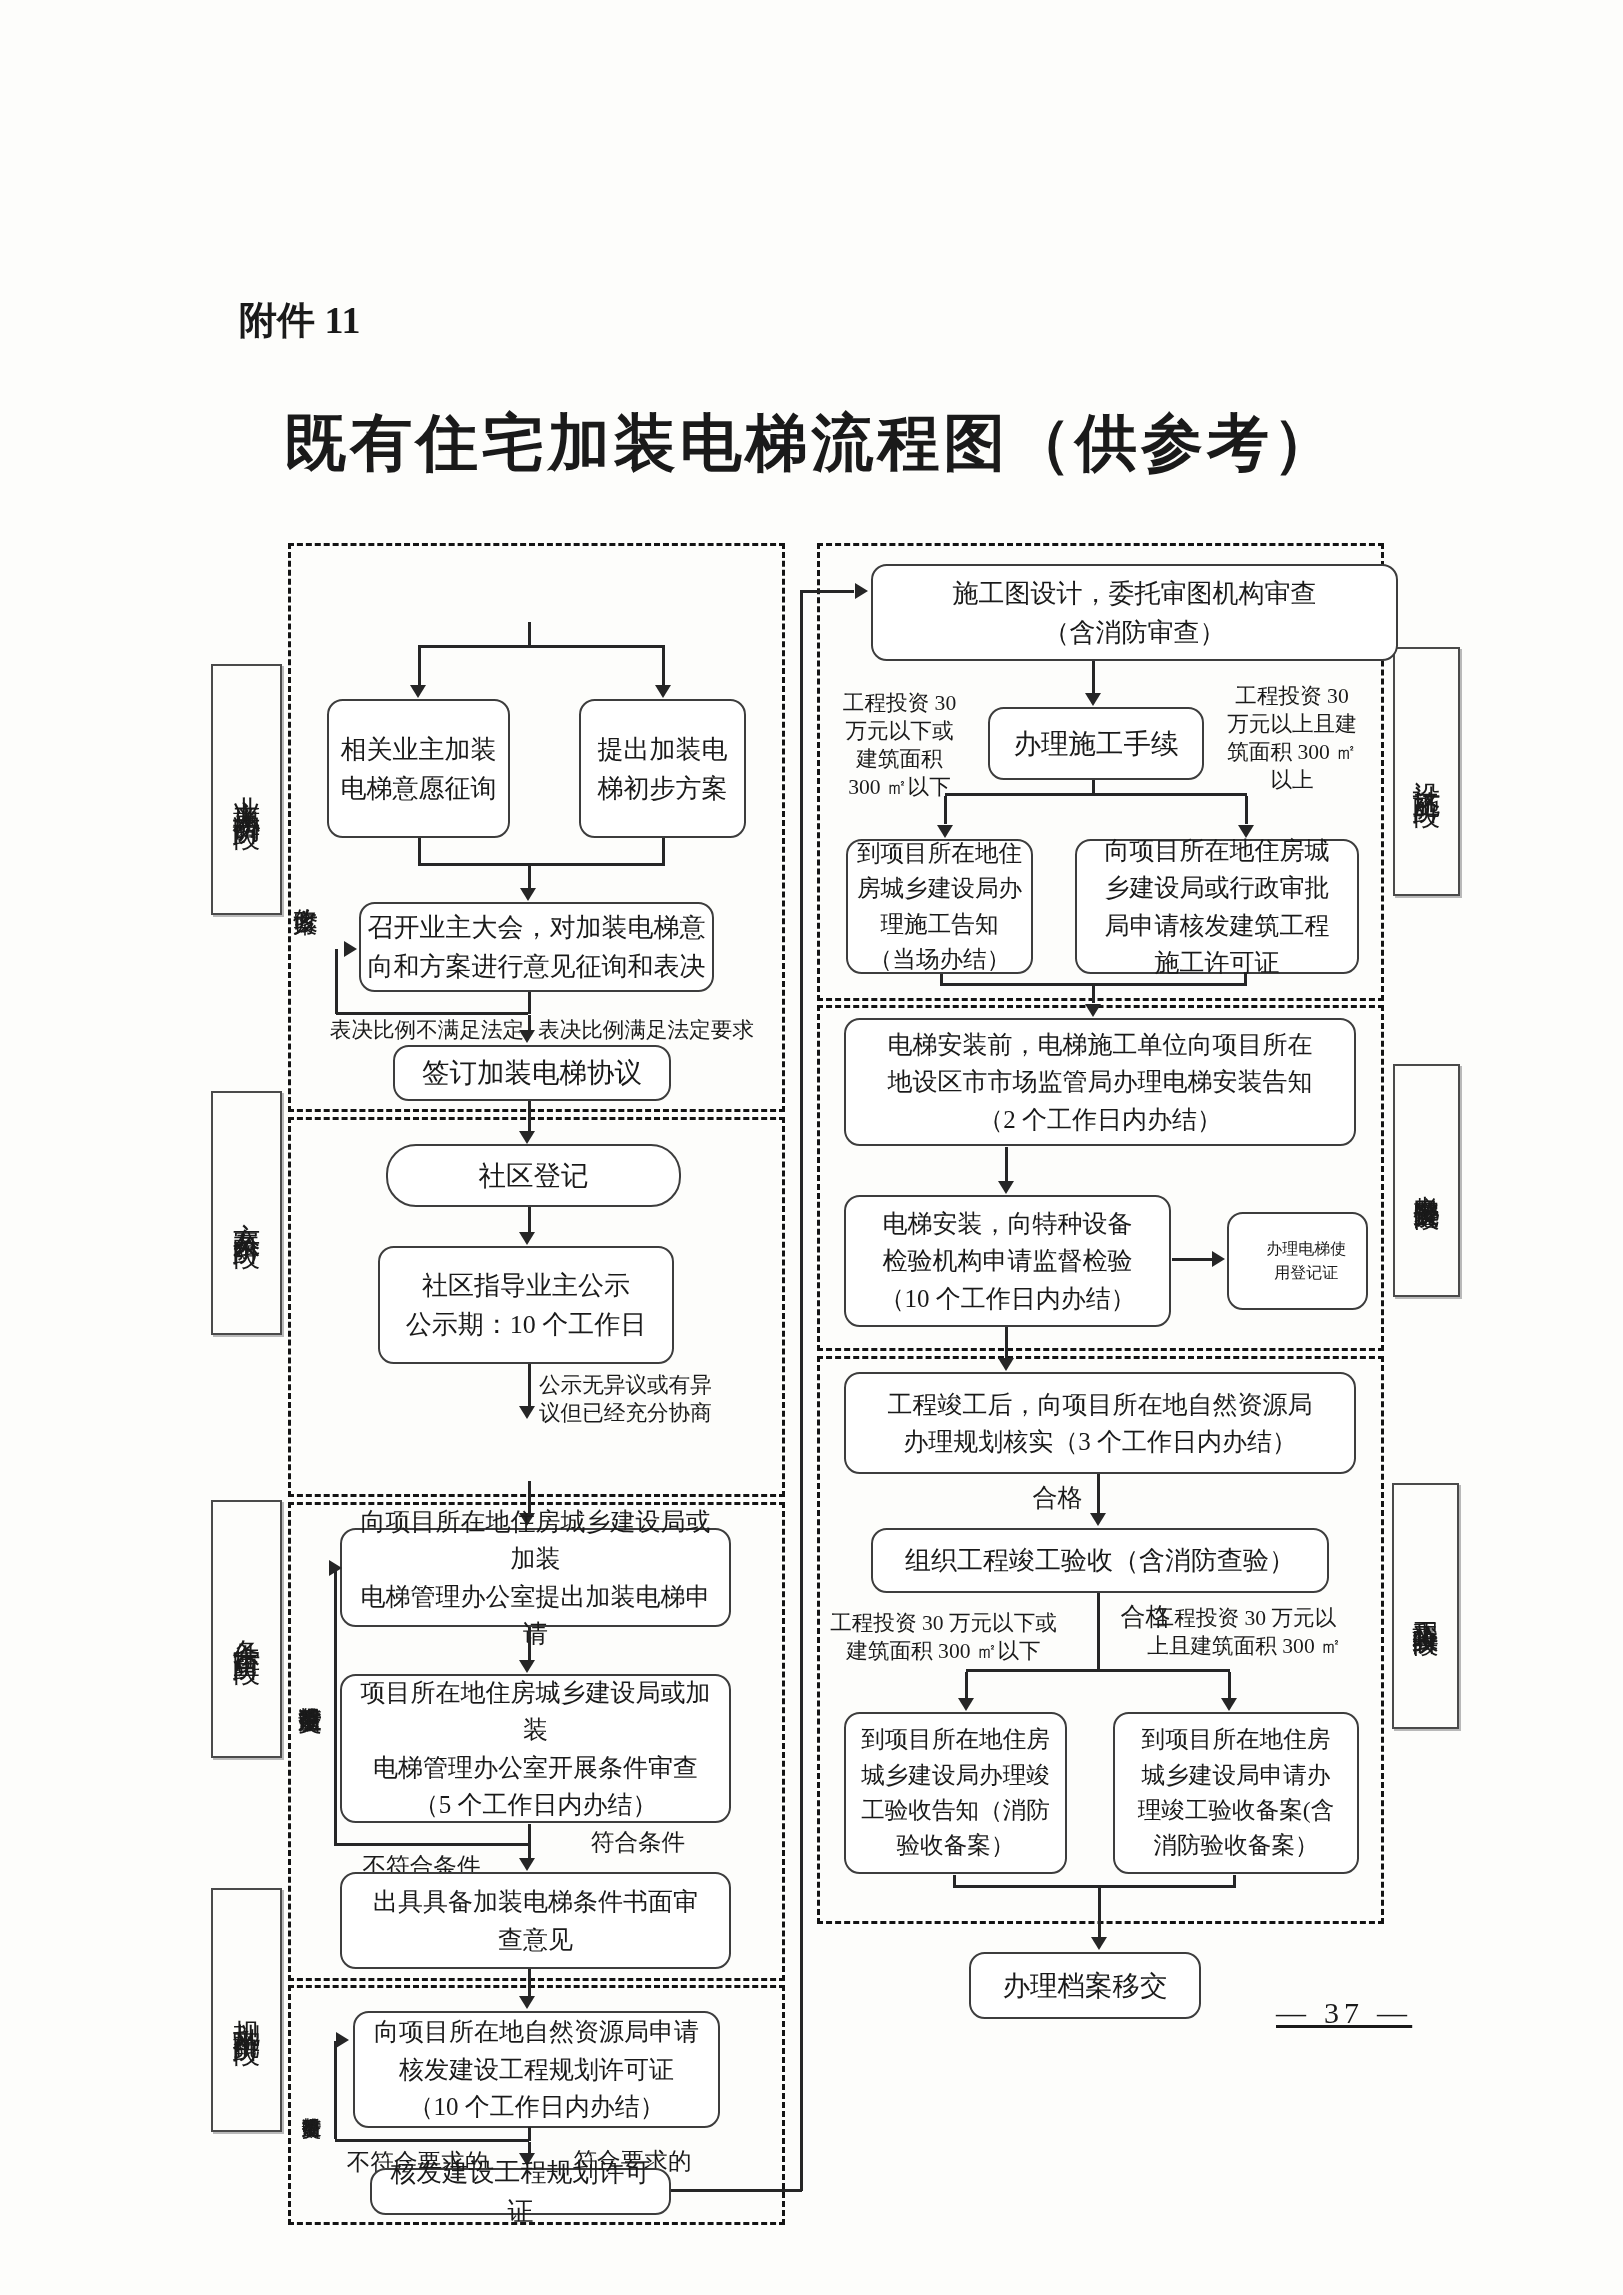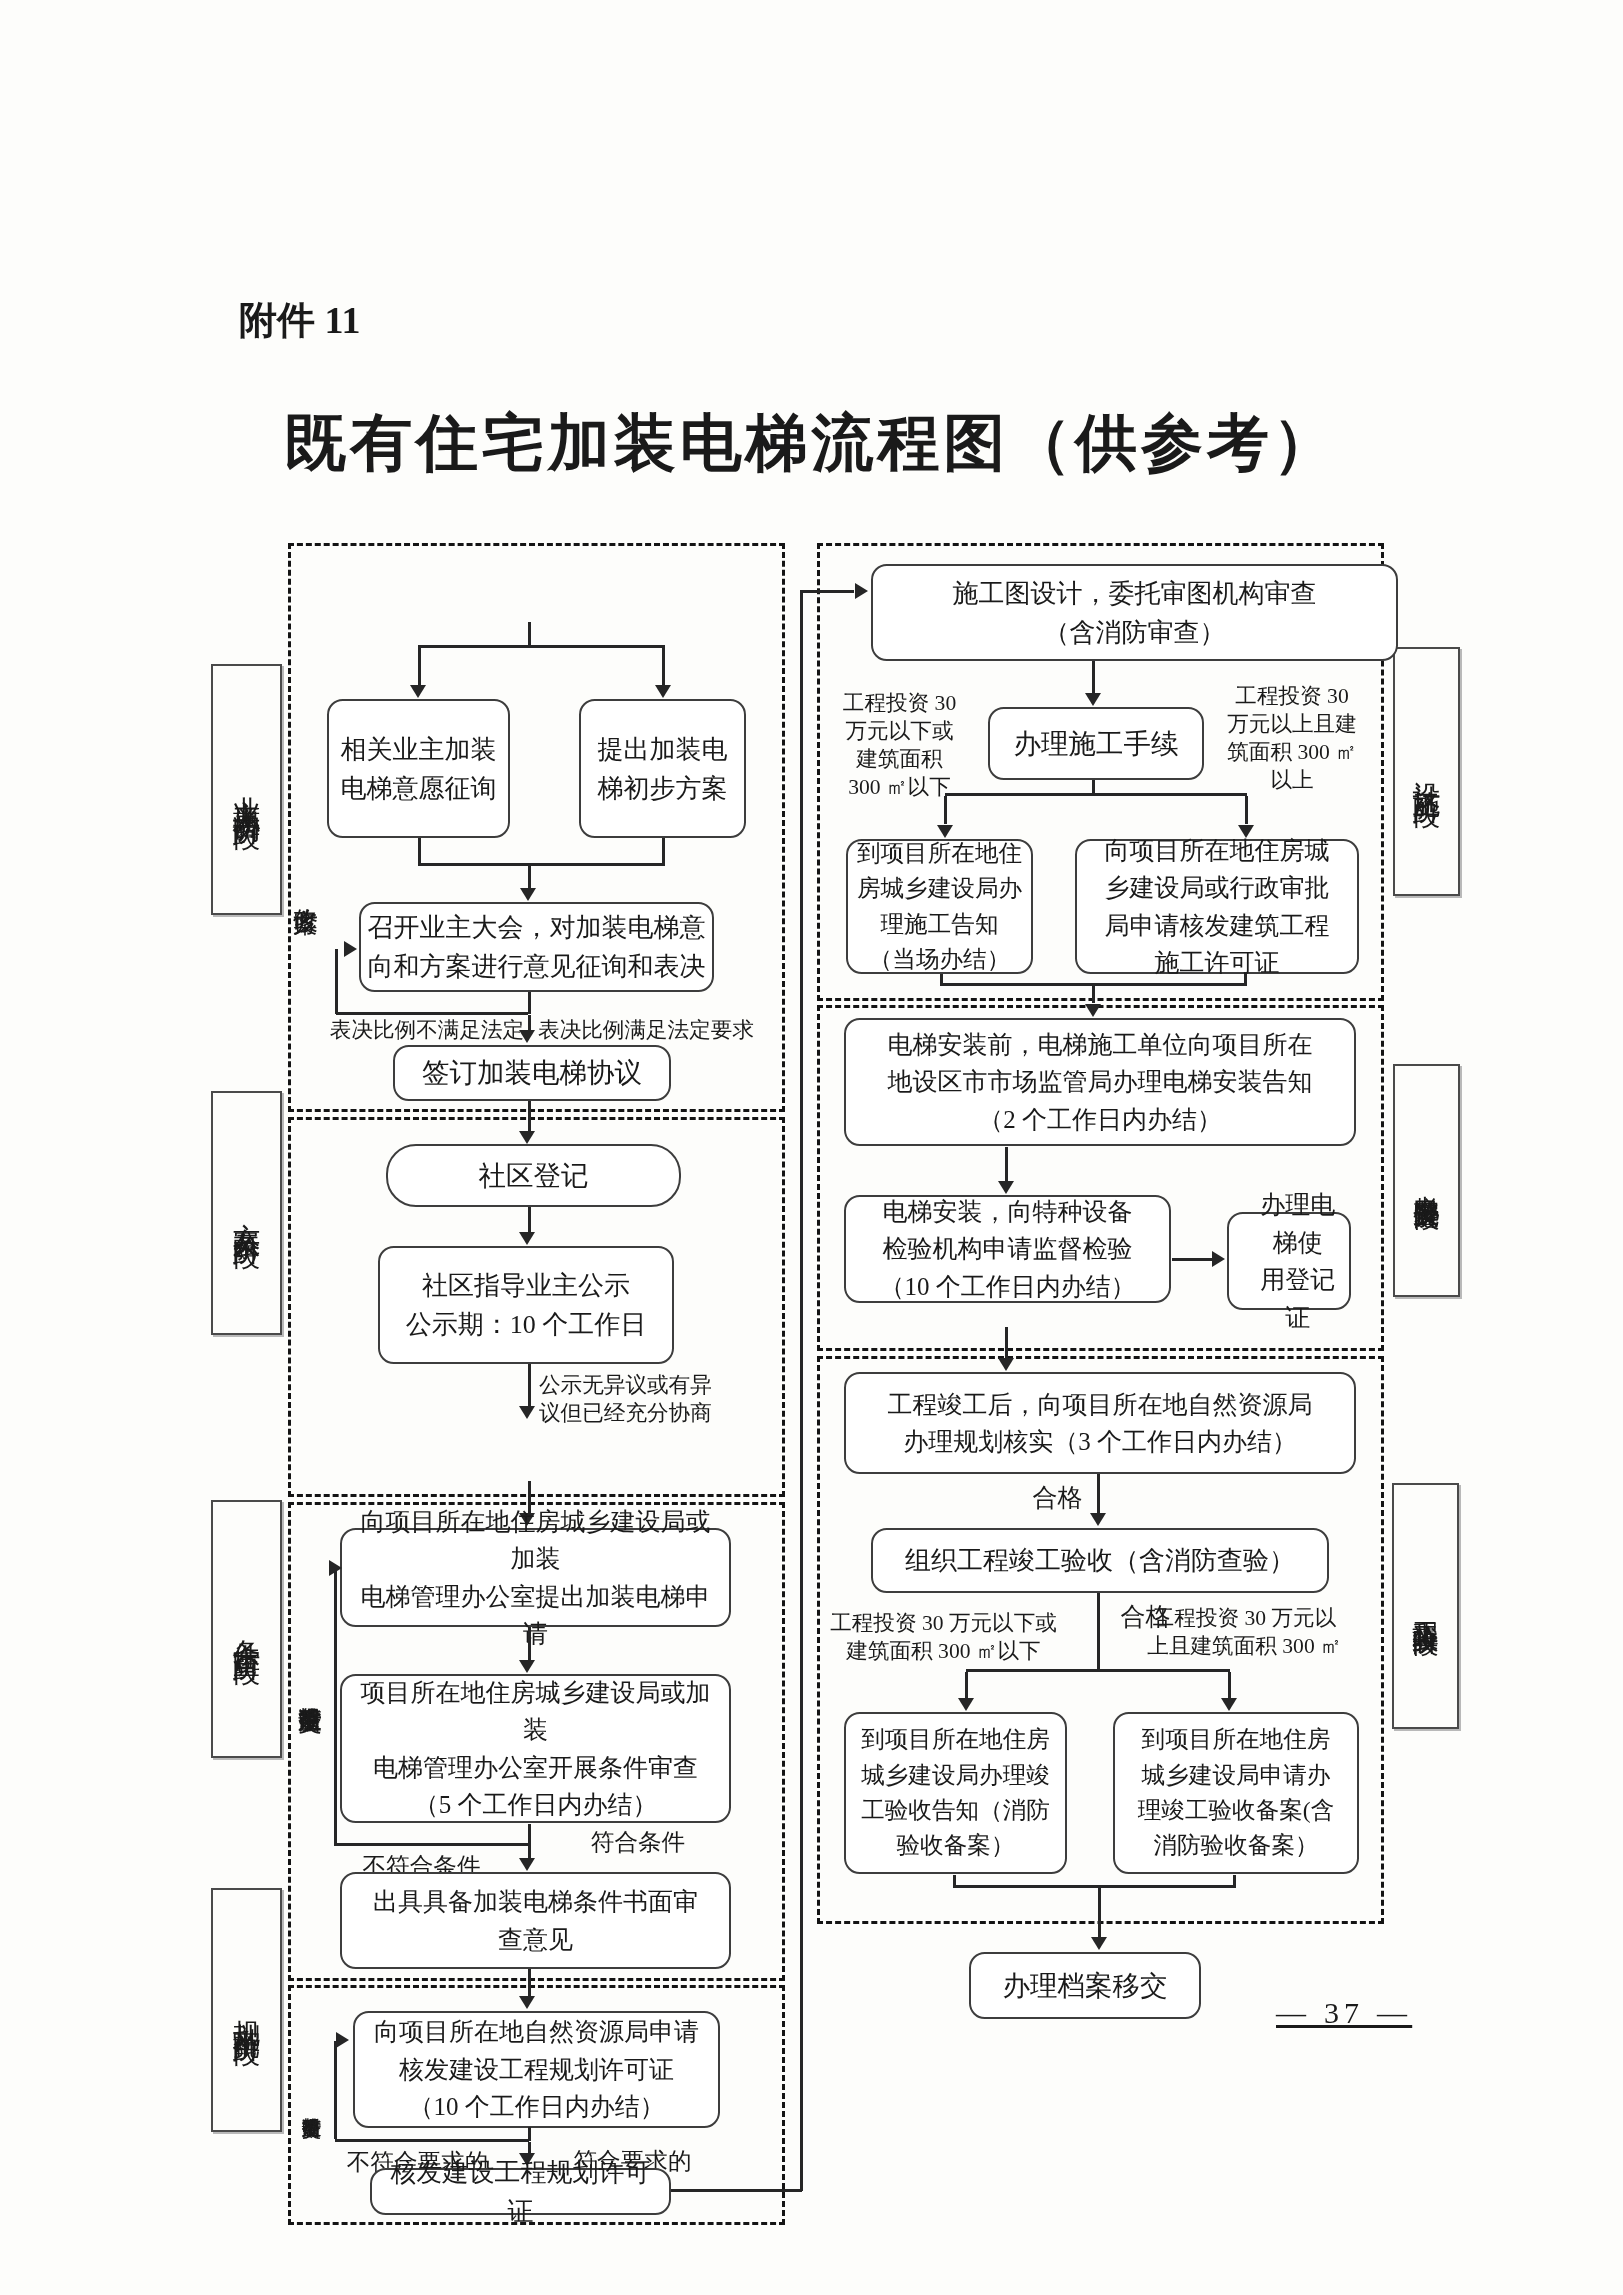--- a/index.html
+++ b/index.html
@@ -162,26 +162,26 @@
   <div class="ln" style="left:1244px;top:974px;width:2.6px;height:11.8px;"></div>
   <div class="ln" style="left:940px;top:983px;width:306px;height:2.6px;"></div>
   <div class="ln" style="left:1092px;top:986px;width:2.6px;height:17px;"></div>
   <div class="arrD" style="left:1085px;top:1004px;"></div>
 
   <div class="box" style="left:844px;top:1018px;width:512px;height:128px;font-size:25px;">电梯安装前，电梯施工单位向项目所在
 地设区市市场监管局办理电梯安装告知
 （2 个工作日内办结）</div>
   <div class="ln" style="left:1005px;top:1147px;width:2.6px;height:35px;"></div>
   <div class="arrD" style="left:998px;top:1181px;"></div>
-  <div class="box" style="left:844px;top:1195px;width:327px;height:108px;font-size:25px;">电梯安装，向特种设备
+  <div class="box" style="left:844px;top:1195px;width:327px;height:132px;font-size:25px;">电梯安装，向特种设备
 检验机构申请监督检验
 （10 个工作日内办结）</div>
   <div class="ln" style="left:1172px;top:1258px;width:42px;height:2.6px;"></div>
   <div class="arrR" style="left:1212px;top:1251px;"></div>
-  <div class="box" style="left:1227px;top:1212px;width:124px;height:98px;font-size:25px;padding-left:24px;">办理电梯使
+  <div class="box" style="left:1227px;top:1212px;width:141px;height:98px;font-size:16px;padding-left:24px;">办理电梯使
 用登记证</div>
 
   <div class="ln" style="left:1005px;top:1327px;width:2.6px;height:31px;"></div>
   <div class="arrD" style="left:998px;top:1358px;"></div>
   <div class="box" style="left:844px;top:1372px;width:512px;height:102px;font-size:25px;">工程竣工后，向项目所在地自然资源局
 办理规划核实（3 个工作日内办结）</div>
   <div class="ln" style="left:1097px;top:1474px;width:2.6px;height:41px;"></div>
   <div class="arrD" style="left:1090px;top:1513px;"></div>
   <div class="lbl" style="left:1025px;top:1482px;width:65px;font-size:25px;">合格</div>
   <div class="box" style="left:871px;top:1528px;width:458px;height:65px;font-size:26px;">组织工程竣工验收（含消防查验）</div>

